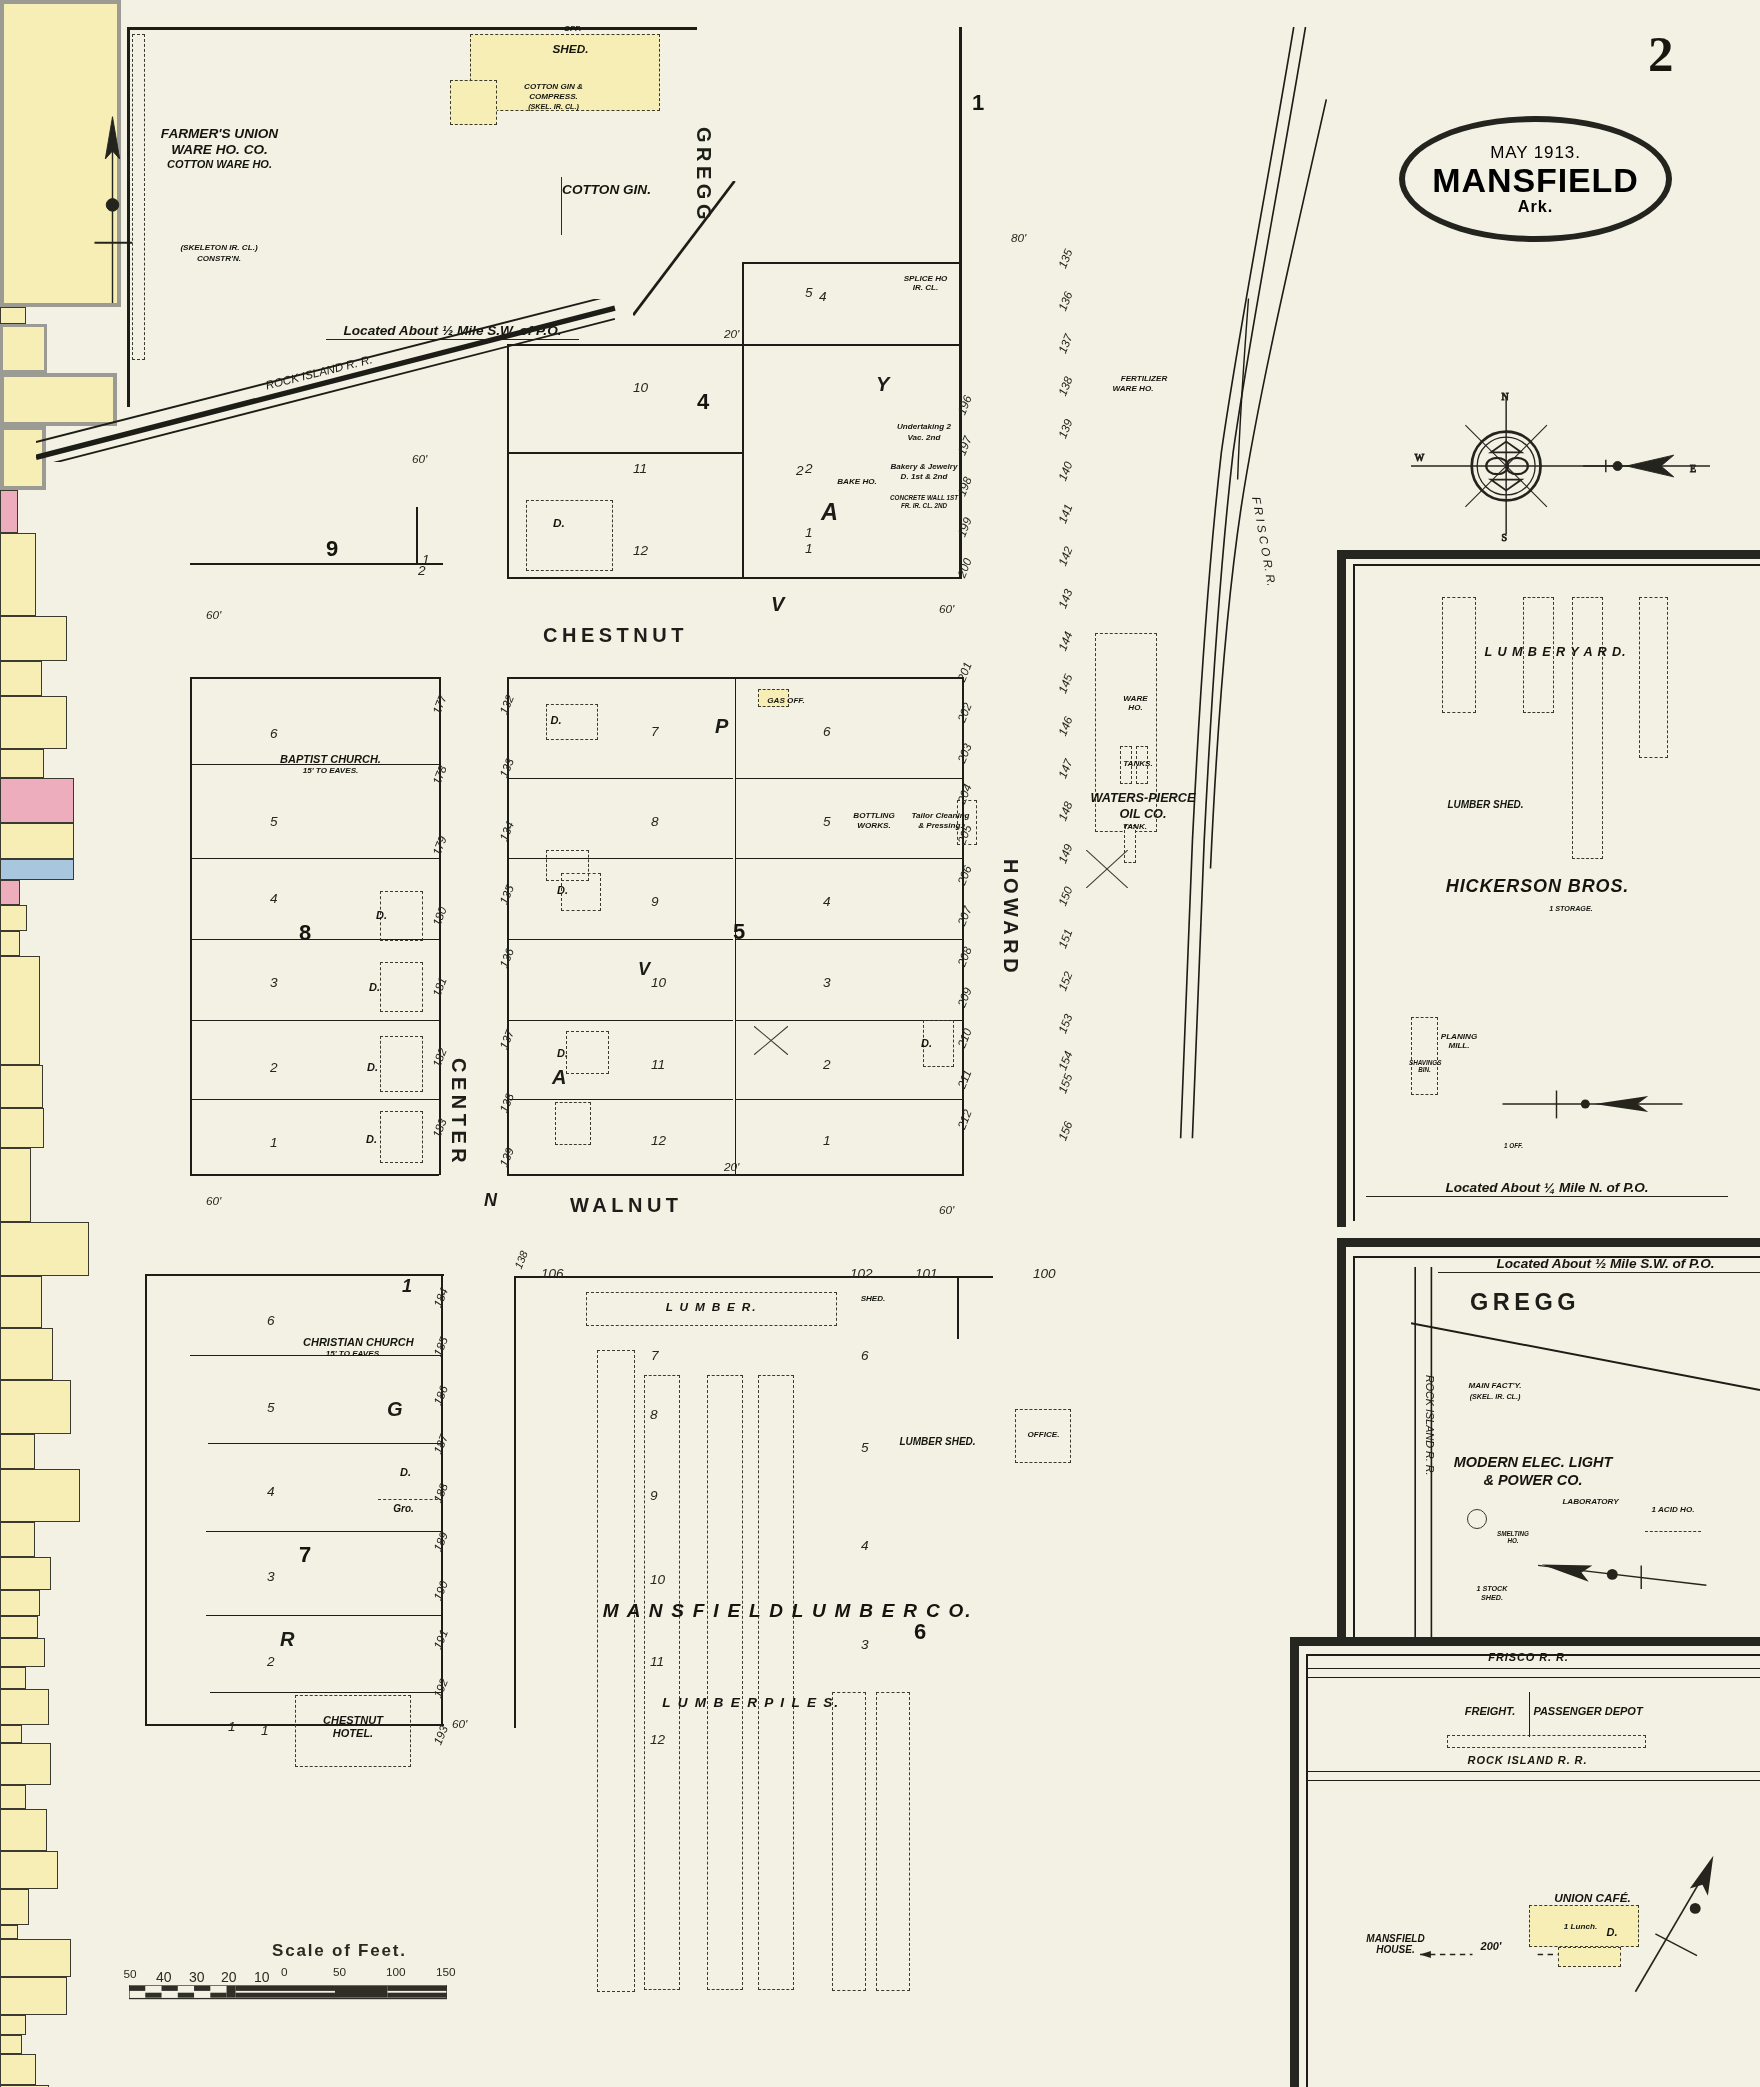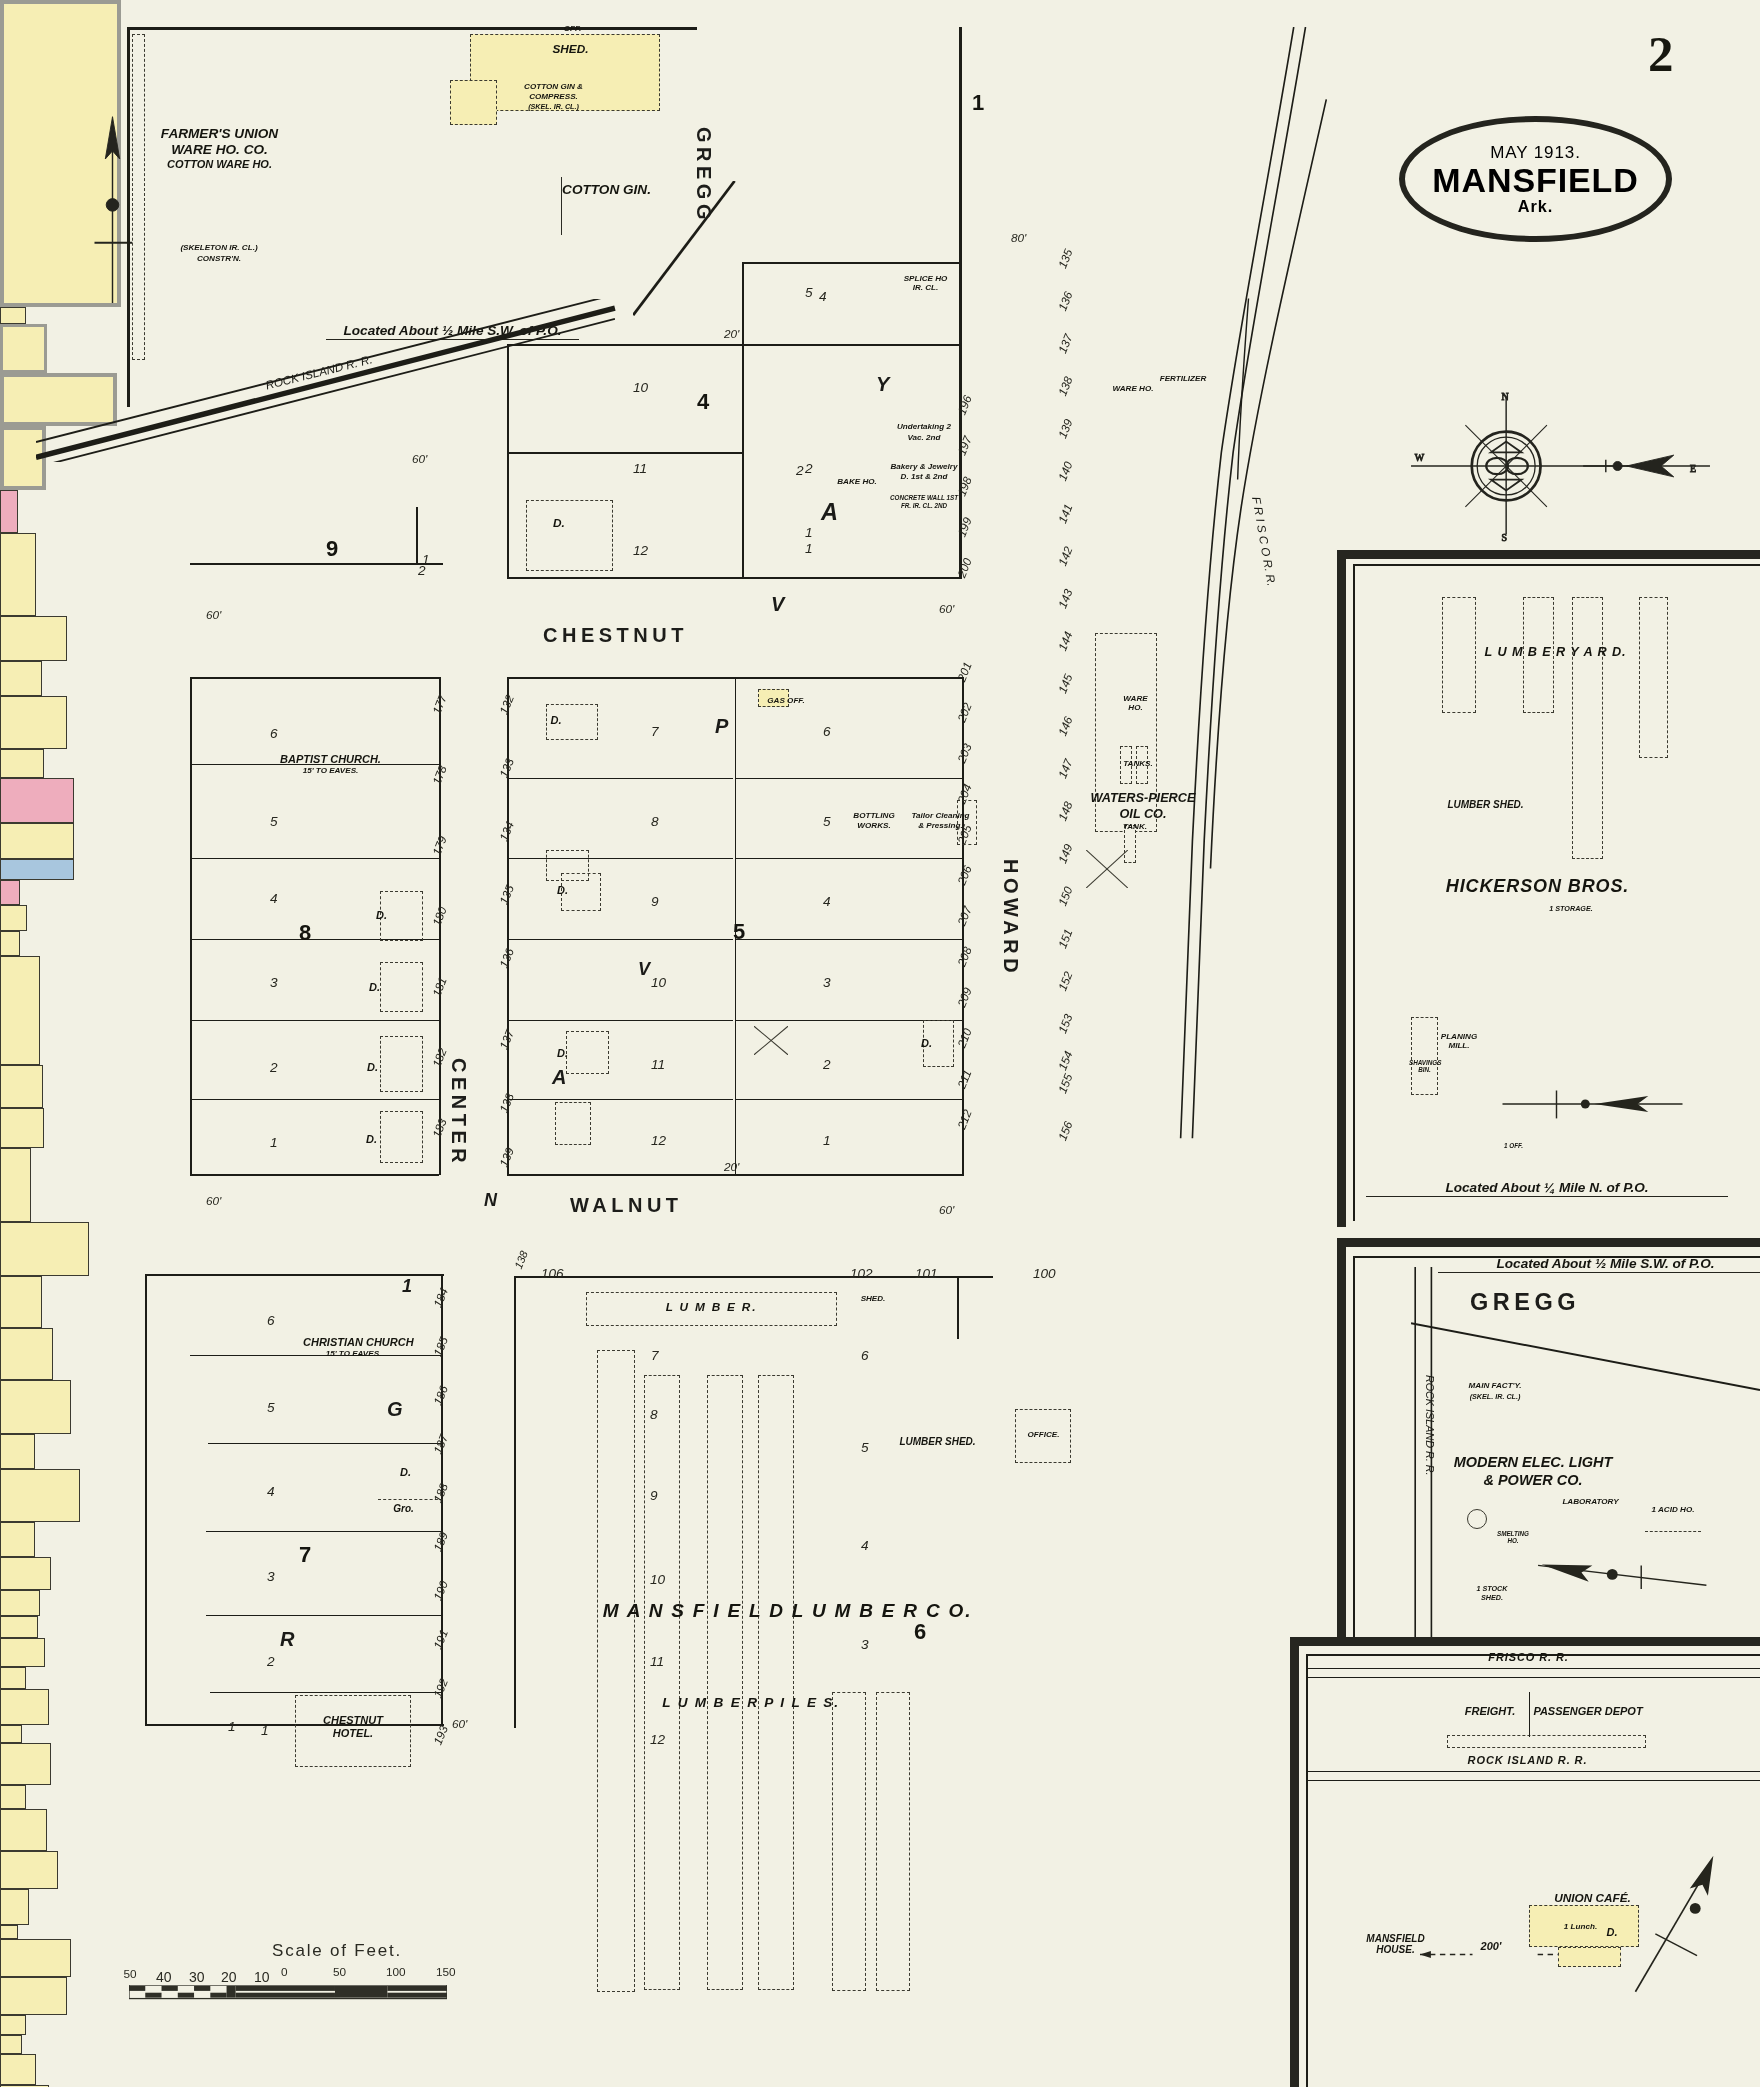--- a/index.html
+++ b/index.html
@@ -38,21 +38,21 @@
   #cartouche{position:absolute;left:1399px;top:116px;width:261px;height:114px;
     border:6.3px solid #24241e;border-radius:50%;display:flex;flex-direction:column;
     align-items:center;justify-content:center;}
   #cartouche .c1{font-size:17px;font-weight:normal;letter-spacing:0.9px;}
   #cartouche .c2{font-size:34px;font-weight:bold;letter-spacing:0.9px;line-height:1;}
   #cartouche .c3{font-size:16.3px;font-weight:bold;letter-spacing:0.9px;}
   #pagenum{position:absolute;left:1648px;top:25px;font-family:"Liberation Serif",serif;
     font-size:51px;font-weight:bold;color:#17170f;}
   
   #scalewrap{position:absolute;left:109px;top:1945px;width:380px;}
-  #scaletitle{position:absolute;left:163px;top:-3.6px;font-size:17px;letter-spacing:1.8px;color:#2a2a22;}
+  #scaletitle{position:absolute;left:163px;top:-3.6px;font-size:17px;letter-spacing:1.8px;color:#2a2a22;font-weight:bold;}
   .snum{position:absolute;font-size:14px;color:#2a2a22;}
   
   .under{border-bottom:1.8px solid #25251d;padding-bottom:0.9px;}
 </style>
 </head>
 <body>
 
 <div id="sheet">
 
   <div id="pagenum">2</div>
@@ -271,21 +271,21 @@
         <text x="16" y="770" transform="rotate(-68 16 770)">208</text>
         <text x="16" y="815" transform="rotate(-68 16 815)">209</text>
         <text x="16" y="860" transform="rotate(-68 16 860)">210</text>
         <text x="16" y="905" transform="rotate(-68 16 905)">211</text>
         <text x="16" y="950" transform="rotate(-68 16 950)">212</text>
       </g>
     </svg>
   </div>
 
   <div class="yel" style="left:1114px;top:339px;width:38px;height:107px;"></div>
-  <div class="btext sm" style="left:1155px;top:375px;width:56px;">FERTILIZER</div>
+  <div class="btext sm" style="left:1116px;top:375px;width:56px;">FERTILIZER</div>
   <div class="btext sm" style="left:1105px;top:385px;width:56px;">WARE HO.</div>
 
   <div style="position:absolute;left:1158px;top:27px;width:181px;height:1113px;">
     <svg width="181" height="1113" viewBox="0 0 200 1230">
       <path d="M150 0 C 120 180, 90 330, 70 470 C 55 600, 45 760, 38 900 C 32 1030, 28 1140, 25 1228" stroke="#1d1d17" stroke-width="1.8" fill="none"></path>
       <path d="M163 0 C 133 180, 103 330, 83 470 C 68 600, 58 760, 51 900 C 45 1030, 41 1140, 38 1228" stroke="#1d1d17" stroke-width="1.8" fill="none"></path>
       <path d="M186 80 C 150 240, 112 400, 92 530 C 74 650, 64 800, 58 930" stroke="#1d1d17" stroke-width="1.8" fill="none"></path>
       <path d="M100 300 C 94 380, 90 440, 88 500" stroke="#1d1d17" stroke-width="1.6" fill="none"></path>
       <text font-size="13" font-style="italic" fill="#1d1d17" font-family="Liberation Sans, sans-serif" transform="translate(104,520) rotate(80)">F R I S C O   R. R.</text>
     </svg>

